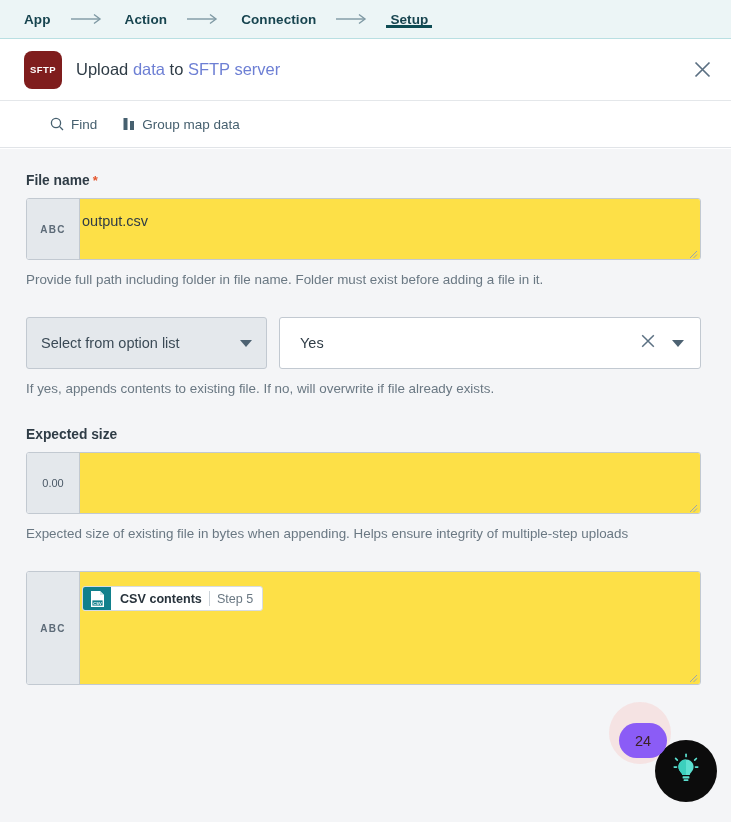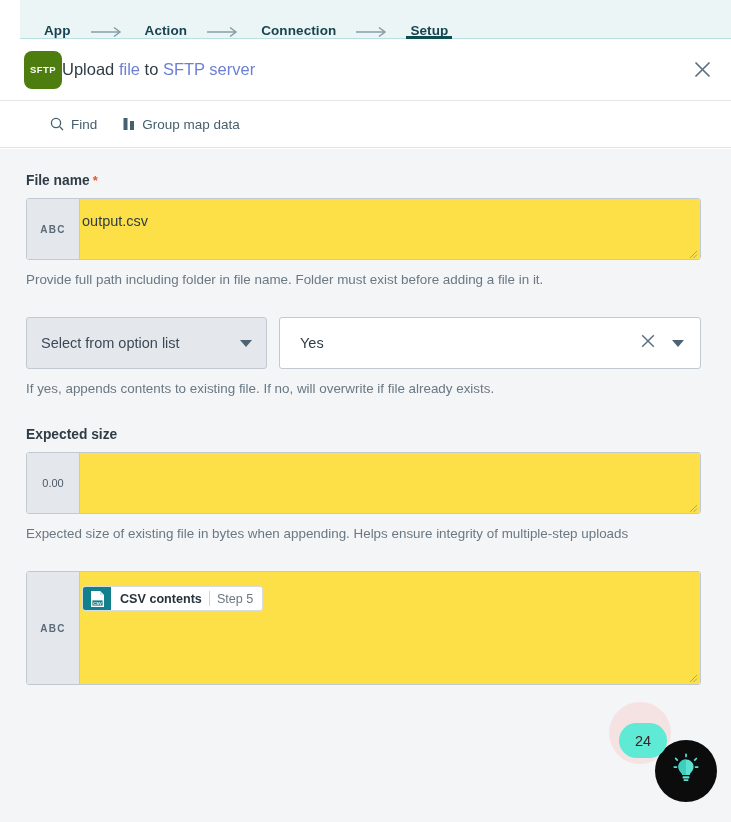--- a/index.html
+++ b/index.html
@@ -13,24 +13,23 @@
     -webkit-font-smoothing: antialiased;
   }
   .app { position: relative; width: 731px; height: 822px; background:#fff; }
 
   
   .stepbar {
     height: 39px;
     background: #ecf5f6;
     border-bottom: 1px solid #b9dfe2;
     display: flex;
-    align-items: flex-end;
+    align-items: center;
     padding-left: 22px;
     position: relative;
-    margin-left: 20px;
   }
   .step {
     display: flex; align-items: center;
     font-size: 13.5px;
     font-weight: bold;
     color: #17444f;
     letter-spacing: .1px;
     position: relative;
     padding: 0 2px;
     cursor: pointer;
@@ -56,23 +55,24 @@
     background: #fff;
     display: flex;
     align-items: center;
     padding: 0 16px 0 24px;
     border-bottom: 1px solid #e4e7ea;
     position: relative;
   }
   .app-logo {
     width: 38px; height: 38px;
     border-radius: 8px;
-    background: #4d7c0f;
+    background: #7f1d1d;
     display: flex; align-items: center; justify-content: center;
     flex: 0 0 auto;
+    margin-right: 14px;
   }
   .app-logo span {
     color: #ffffff;
     font-size: 9.5px;
     font-weight: bold;
     letter-spacing: .4px;
   }
   .title-text {
     font-size: 16.5px;
     color: #2f3c46;
@@ -251,21 +251,21 @@
     width: 62px; height: 62px;
     border-radius: 50%;
     background: #f6dcdc;
     opacity: .75;
   }
   .fab-badge {
     position: absolute;
     right: 56px; bottom: 56px;
     min-width: 48px; height: 35px;
     border-radius: 18px;
-    background: #5eead4;
+    background: #8b5cf6;
     color: #3c2226;
     font-size: 14.5px;
     display: flex; align-items: center; justify-content: center;
     pointer-events: auto;
     cursor: pointer;
   }
 </style>
 </head>
 <body>
 
@@ -302,21 +302,21 @@
     <div class="step active">
       <span>Setup</span>
     </div>
   </div>
 
   <div class="titlebar">
     <div class="app-logo">
       <span>SFTP</span>
     </div>
     <div class="title-text">
-      <span>Upload </span><span class="lnk">file</span><span> to </span><span class="lnk">SFTP server</span>
+      <span>Upload </span><span class="lnk">data</span><span> to </span><span class="lnk">SFTP server</span>
     </div>
     <div class="close-btn">
       <svg width="17" height="17" viewBox="0 0 17 17" aria-hidden="true">
         <path d="M1.5 1.5 L15.5 15.5 M15.5 1.5 L1.5 15.5" stroke="#5b7082" stroke-width="1.7" fill="none"></path>
       </svg>
     </div>
   </div>
 
   <div class="toolbar">
     <div class="tool">

